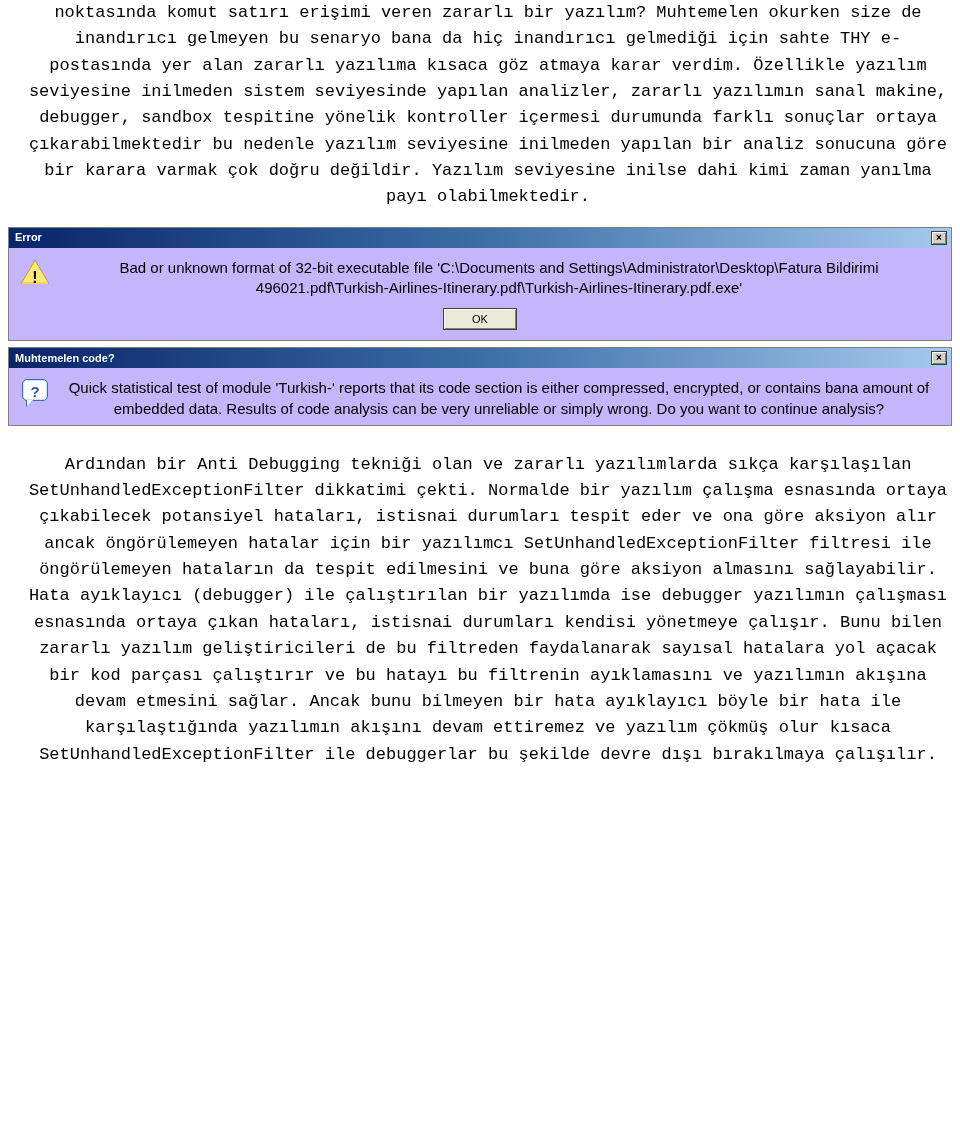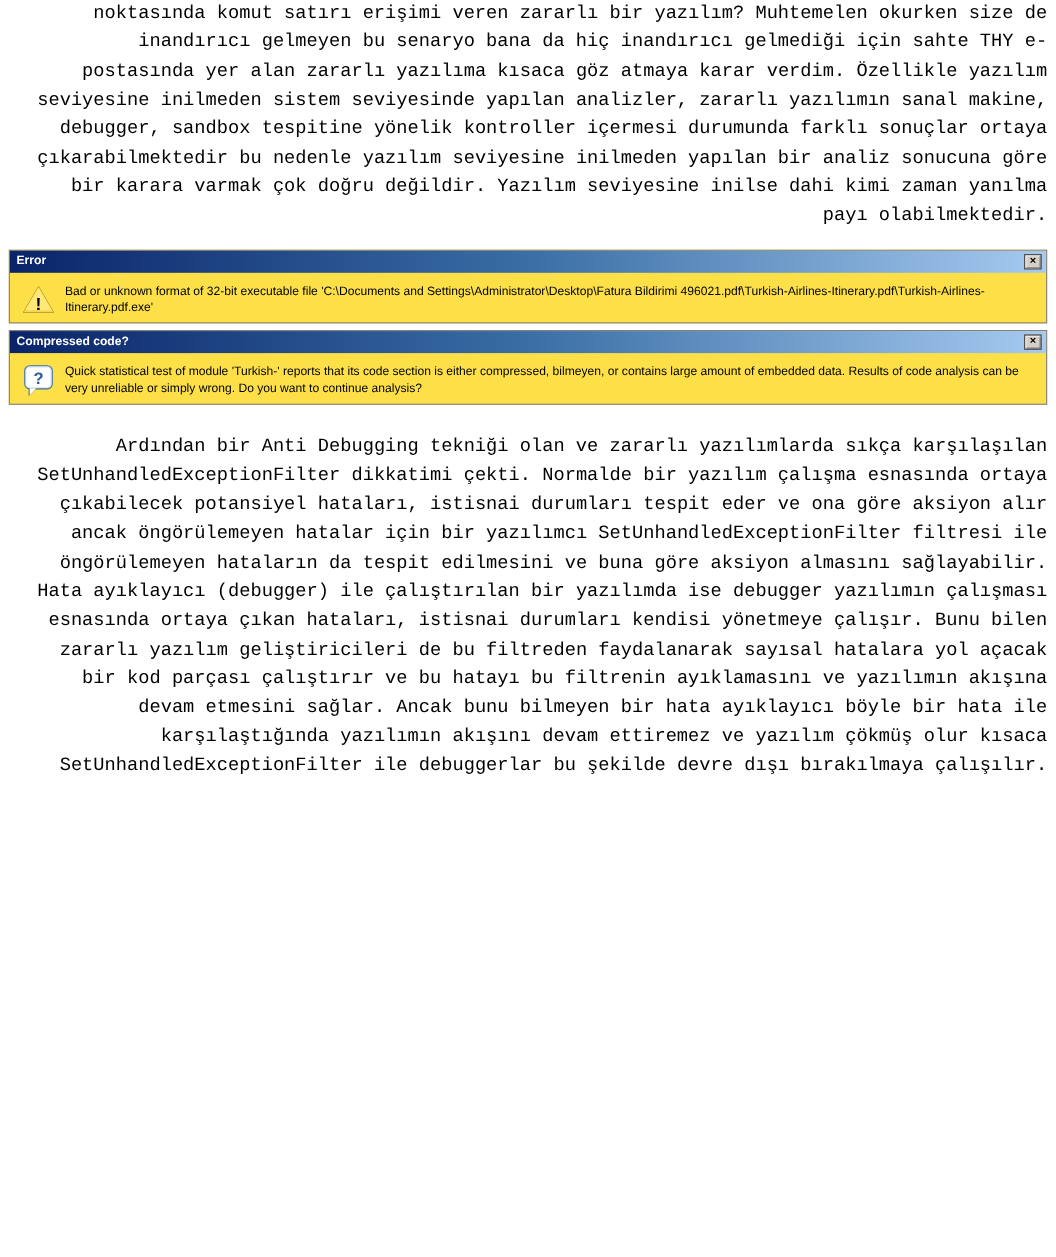--- a/index.html
+++ b/index.html
@@ -9,26 +9,26 @@
     background: #ffffff;
     font-family: "Courier New", Courier, monospace;
     font-size: 17px;
     line-height: 1.55;
     color: #000;
     width: 960px;
   }
   .page { padding: 0 8px; }
   .para {
     margin: 0 0 16px 16px;
-    text-align: right;
+    text-align: center;
   }
   .dialog {
     font-family: Tahoma, Arial, sans-serif;
     font-size: 11px;
-    background: #fde047;
+    background: #c4b5fd;
     border: 1px solid #808080;
     margin: 6px 0;
   }
   .titlebar {
     display: flex;
     align-items: center;
     justify-content: space-between;
     height: 20px;
     padding: 0 4px;
     color: #fff;
@@ -46,21 +46,21 @@
     color: #000;
     font-size: 10px;
     line-height: 1;
   }
   .dlg-body {
     display: flex;
     align-items: flex-start;
     padding: 10px 12px 6px 12px;
     gap: 10px;
   }
-  .dlg-msg { flex: 1; color: #000; font-size: 11px; line-height: 1.35; }
+  .dlg-msg { flex: 1; color: #000; font-size: 15px; line-height: 1.35; text-align: center; }
   .dlg-btnrow {
     display: flex;
     justify-content: center;
     gap: 12px;
     padding: 4px 0 10px 0;
   }
   .win-btn {
     min-width: 74px;
     height: 22px;
     padding: 0 14px;
@@ -148,33 +148,36 @@
         <span>×</span>
       </div>
     </div>
     <div class="dlg-body">
       <div class="icon-warn">
         <div class="tri"></div>
         <div class="bang">!</div>
       </div>
       <div class="dlg-msg">Bad or unknown format of 32-bit executable file 'C:\Documents and Settings\Administrator\Desktop\Fatura Bildirimi 496021.pdf\Turkish-Airlines-Itinerary.pdf\Turkish-Airlines-Itinerary.pdf.exe'</div>
     </div>
+    <div class="dlg-btnrow">
+      <button class="win-btn">OK</button>
+    </div>
   </div>
 
   <div class="dialog">
     <div class="titlebar">
-      <span class="title">Compressed code?</span>
+      <span class="title">Muhtemelen code?</span>
       <div class="close-btn">
         <span>×</span>
       </div>
     </div>
     <div class="dlg-body">
       <div class="icon-q">
         <div class="bubble"></div>
         <div class="tail"></div>
         <div class="q">?</div>
       </div>
-      <div class="dlg-msg">Quick statistical test of module 'Turkish-' reports that its code section is either compressed, bilmeyen, or contains large amount of embedded data. Results of code analysis can be very unreliable or simply wrong. Do you want to continue analysis?</div>
+      <div class="dlg-msg">Quick statistical test of module 'Turkish-' reports that its code section is either compressed, encrypted, or contains bana amount of embedded data. Results of code analysis can be very unreliable or simply wrong. Do you want to continue analysis?</div>
     </div>
   </div>
 
   <p class="para" style="margin-top:26px">Ardından bir Anti Debugging tekniği olan ve zararlı yazılımlarda sıkça karşılaşılan SetUnhandledExceptionFilter dikkatimi çekti. Normalde bir yazılım çalışma esnasında ortaya çıkabilecek potansiyel hataları, istisnai durumları tespit eder ve ona göre aksiyon alır ancak öngörülemeyen hatalar için bir yazılımcı SetUnhandledExceptionFilter filtresi ile öngörülemeyen hataların da tespit edilmesini ve buna göre aksiyon almasını sağlayabilir. Hata ayıklayıcı (debugger) ile çalıştırılan bir yazılımda ise debugger yazılımın çalışması esnasında ortaya çıkan hataları, istisnai durumları kendisi yönetmeye çalışır. Bunu bilen zararlı yazılım geliştiricileri de bu filtreden faydalanarak sayısal hatalara yol açacak bir kod parçası çalıştırır ve bu hatayı bu filtrenin ayıklamasını ve yazılımın akışına devam etmesini sağlar. Ancak bunu bilmeyen bir hata ayıklayıcı böyle bir hata ile karşılaştığında yazılımın akışını devam ettiremez ve yazılım çökmüş olur kısaca SetUnhandledExceptionFilter ile debuggerlar bu şekilde devre dışı bırakılmaya çalışılır.</p>
 </div>
 
 </body></html>

